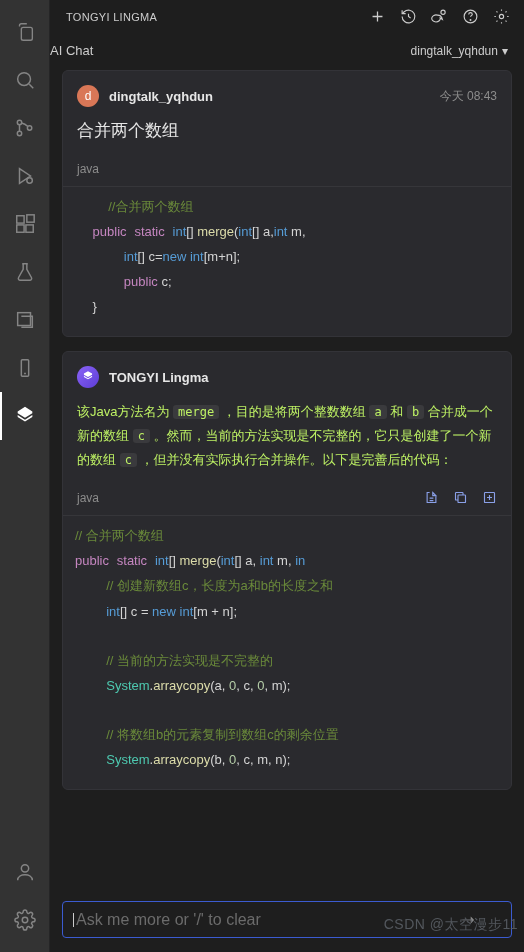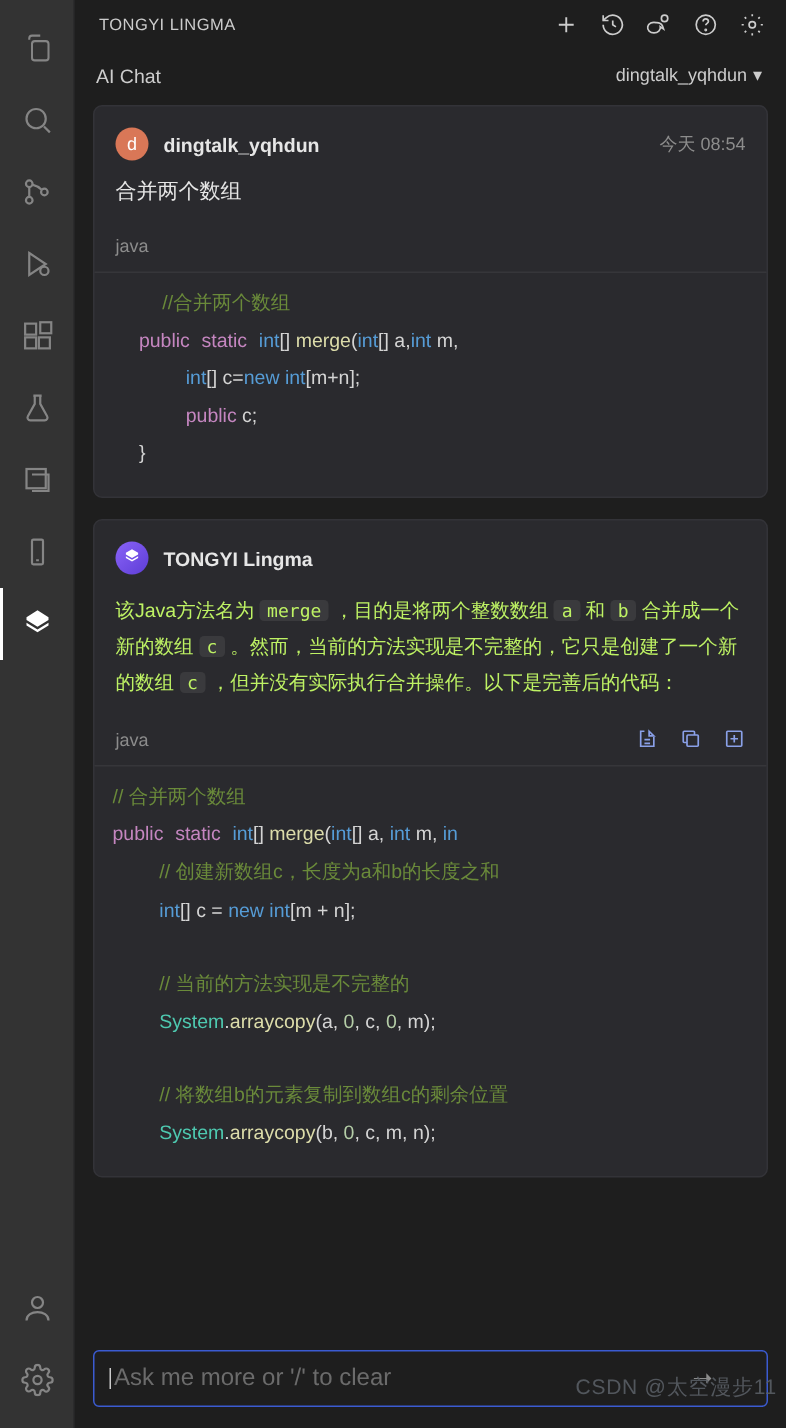--- a/index.html
+++ b/index.html
@@ -30,34 +30,34 @@
   .activity-bar{width:50px;background:#333333;display:flex;flex-direction:column;align-items:center;padding-top:8px;gap:0;height:100%;border-right:1px solid #252526}
   .activity-bar .ab-item{width:50px;height:48px;display:flex;align-items:center;justify-content:center;cursor:pointer;color:#858585;position:relative}
   .activity-bar .ab-item.active{color:#fff}
   .activity-bar .ab-item.active::before{content:"";position:absolute;left:0;top:0;bottom:0;width:2px;background:#fff}
   .activity-bar .bottom{margin-top:auto;margin-bottom:8px;display:flex;flex-direction:column}
   .side-panel{flex:1;background:var(--bg);display:flex;flex-direction:column;min-width:0}
   .sp-header{display:flex;align-items:center;padding:8px 14px 8px 16px}
   .sp-title{font-size:11px;letter-spacing:.3px;color:var(--text);text-transform:uppercase}
   .sp-header-icons{margin-left:auto;display:flex;gap:14px;color:var(--text)}
   .sp-header-icons svg,.sp-header-icons .glyph{width:17px;height:17px;display:block}
-  .chat-header{display:flex;align-items:flex-start;padding:10px 16px 12px 14px}
+  .chat-header{display:flex;align-items:flex-end;padding:10px 16px 12px 0}
   .chat-title{font-size:13px;color:var(--text)}
   .chat-user{margin-left:auto;display:flex;align-items:center;gap:4px;font-size:12px;color:var(--text)}
   .chat-user .chev{font-size:12px;color:var(--text)}
   .chat-body{flex:1;padding:0 12px 0 12px;overflow:hidden;display:flex;flex-direction:column;gap:14px}
   .card{background:var(--card);border:1px solid #333338;border-radius:6px;padding:14px 14px 16px 14px}
   .card-head{display:flex;align-items:center;gap:10px;margin-bottom:12px}
   .avatar{width:22px;height:22px;border-radius:50%;display:flex;align-items:center;justify-content:center;font-size:12px}
   .avatar.orange{background:var(--avatar-orange);color:#fff}
   .avatar.purple{background:linear-gradient(135deg,#8a63f7,#5d3dd6);color:#fff}
   .avatar.purple svg{width:14px;height:14px}
   .username{font-size:13px;font-weight:600;color:#e6e6e6}
   .timestamp{margin-left:auto;font-size:12px;color:var(--text-dim)}
-  .prompt-text{font-size:14px;color:#e6e6e6;margin-bottom:14px}
+  .prompt-text{font-size:17px;color:#e6e6e6;margin-bottom:14px}
   .lang-tag{font-size:12px;color:var(--text-dim);padding:6px 0 10px 2px;border-bottom:1px solid #36363a;margin:0 -14px 0 -14px;padding-left:14px;padding-right:14px}
   .lang-row{display:flex;align-items:center;padding:6px 14px 10px 14px;border-bottom:1px solid #36363a;margin:0 -14px 0 -14px}
   .lang-row .lbl{font-size:12px;color:var(--text-dim)}
   .lang-row .acts{margin-left:auto;display:flex;gap:14px;color:#8aa0e8}
   .lang-row .acts .ic{width:15px;height:15px;display:flex;align-items:center;justify-content:center;cursor:pointer}
   .code{font-family:Consolas,"Courier New",monospace;font-size:13px;line-height:1.85;white-space:pre;padding:8px 0 0 0;overflow:hidden;color:#d4d4d4}
   .code .c{color:#6a8a3a;}
   .code .k{color:#c586c0}
   .code .kb{color:#569cd6}
   .code .t{color:#569cd6}
@@ -200,21 +200,21 @@
         <span class="chev">▾</span>
       </span>
     </div>
 
     <div class="chat-body">
 
       <div class="card">
         <div class="card-head">
           <span class="avatar orange">d</span>
           <span class="username">dingtalk_yqhdun</span>
-          <span class="timestamp">今天 08:54</span>
+          <span class="timestamp">今天 08:43</span>
         </div>
         <div class="prompt-text">合并两个数组</div>
         <div class="lang-tag">java</div>
         <div class="code">    <span class="c">//合并两个数组</span>
   <span class="k">public</span> <span class="k">static</span> <span class="t">int</span><span class="p">[] </span><span class="f">merge</span><span class="p">(</span><span class="t">int</span><span class="p">[] a,</span><span class="t">int</span><span class="p"> m,</span>
       <span class="t">int</span><span class="p">[] c=</span><span class="kb">new</span><span class="t"> int</span><span class="p">[m+n];</span>
       <span class="k">public</span><span class="p"> c;</span>
   <span class="p">}</span></div>
       </div>
 

